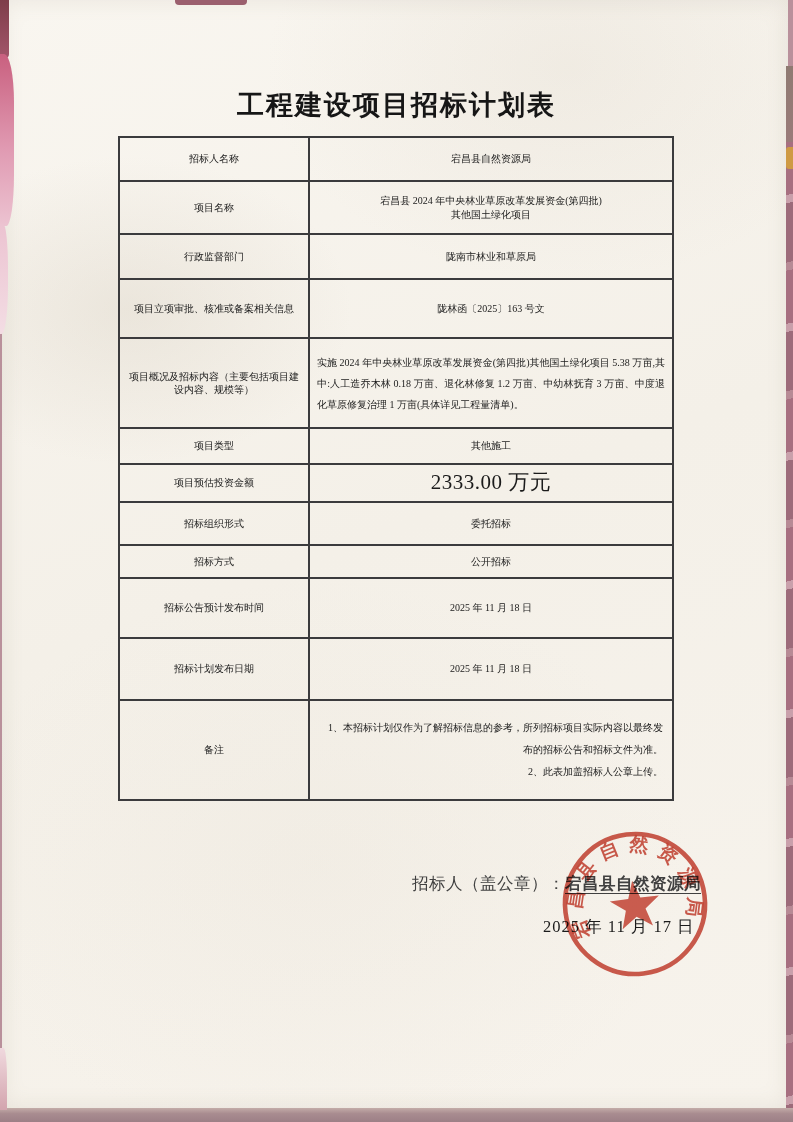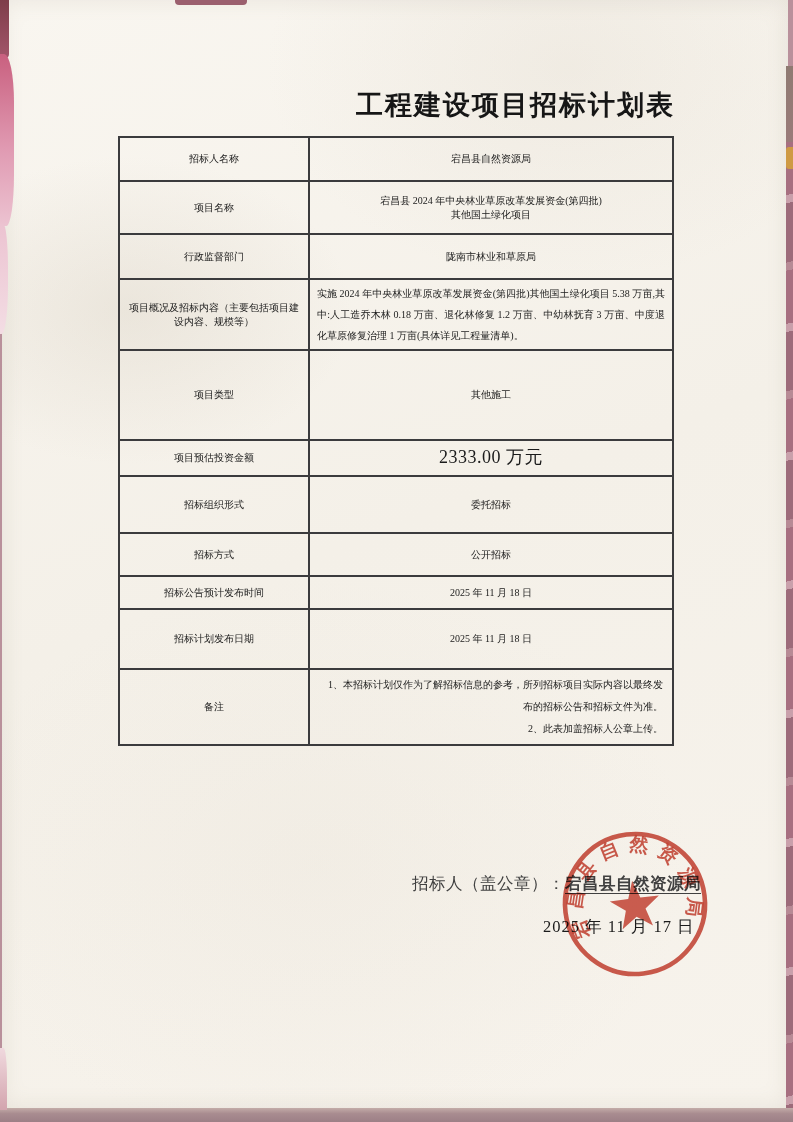--- a/index.html
+++ b/index.html
@@ -43,57 +43,57 @@
   .edge-right-orange { left:786px; top:147px; width:7px; height:22px;
     background:#cf9a44; border-radius:3px 0 0 3px; }
   .edge-bottom-strip { left:0; top:1108px; width:793px; height:14px;
     background:linear-gradient(180deg,#c3aca8 0%, #a98c90 40%, #9c7f86 100%); }
   .edge-bottom-corner { left:0; top:1048px; width:7px; height:62px;
     background:linear-gradient(180deg,#f0d9de,#d3a4ae); border-radius:0 50% 0 0; }
 
   
   .doc-title {
     position:absolute; left:118px; top:87px; width:557px;
-    text-align:right; font-size:27px; font-weight:700; letter-spacing:2px;
+    text-align:center; font-size:27px; font-weight:700; letter-spacing:2px;
     color:#161616;
   }
   table.doc-table {
     position:absolute; left:118px; top:136px; width:556px;
     border-collapse:collapse; table-layout:fixed;
     color:#1b1b1b;
   }
   .doc-table col.c1 { width:190px; }
   .doc-table td {
     border:2px solid #3b3b3d;
     vertical-align:middle; text-align:center;
     font-size:10px; line-height:1.32;
     padding:2px 6px;
   }
   .doc-table tr:nth-child(1){height:44px}
   .doc-table tr:nth-child(2){height:53px}
   .doc-table tr:nth-child(3){height:45px}
   .doc-table tr:nth-child(4){height:59px}
   .doc-table tr:nth-child(5){height:90px}
   .doc-table tr:nth-child(6){height:36px}
-  .doc-table tr:nth-child(7){height:57px}
+  .doc-table tr:nth-child(7){height:38px}
   .doc-table tr:nth-child(8){height:43px}
   .doc-table tr:nth-child(9){height:33px}
   .doc-table tr:nth-child(10){height:60px}
   .doc-table tr:nth-child(11){height:62px}
   .doc-table tr:nth-child(12){height:100px}
   .doc-table td.val.prewrap { white-space:pre-line; }
   .doc-table td.val.justify {
     text-align:justify; text-justify:inter-character;
     padding:3px 7px; line-height:21px;
   }
   .doc-table td.val.left {
     text-align:right; white-space:pre-line;
     vertical-align:middle; padding:4px 9px; line-height:22px;
   }
-  .doc-table td.money { font-size:18px; letter-spacing:0.5px; }
+  .doc-table td.money { font-size:21px; letter-spacing:0.5px; }
 
   .signer-line {
     position:absolute; left:412px; top:873px;
     font-size:16.5px; color:#404040; letter-spacing:0.5px;
   }
   .signer-line .name { text-decoration:underline; text-underline-offset:4px; font-weight:600; }
   .sign-date {
     position:absolute; left:543px; top:916px;
     font-size:16.5px; color:#1b1b1b; letter-spacing:1px;
   }
@@ -135,20 +135,24 @@
         <td class="val">宕昌县自然资源局</td>
       </tr>
       <tr>
         <td class="lbl">项目名称</td>
         <td class="val prewrap">宕昌县 2024 年中央林业草原改革发展资金(第四批)
 其他国土绿化项目</td>
       </tr>
       <tr>
         <td class="lbl">行政监督部门</td>
         <td class="val">陇南市林业和草原局</td>
+      </tr>
+      <tr>
+        <td class="lbl">项目立项审批、核准或备案相关信息</td>
+        <td class="val">陇林函〔2025〕163 号文</td>
       </tr>
       <tr>
         <td class="lbl">项目概况及招标内容（主要包括项目建设内容、规模等）</td>
         <td class="val justify">实施 2024 年中央林业草原改革发展资金(第四批)其他国土绿化项目 5.38 万亩,其中:人工造乔木林 0.18 万亩、退化林修复 1.2 万亩、中幼林抚育 3 万亩、中度退化草原修复治理 1 万亩(具体详见工程量清单)。</td>
       </tr>
       <tr>
         <td class="lbl">项目类型</td>
         <td class="val">其他施工</td>
       </tr>
       <tr>

